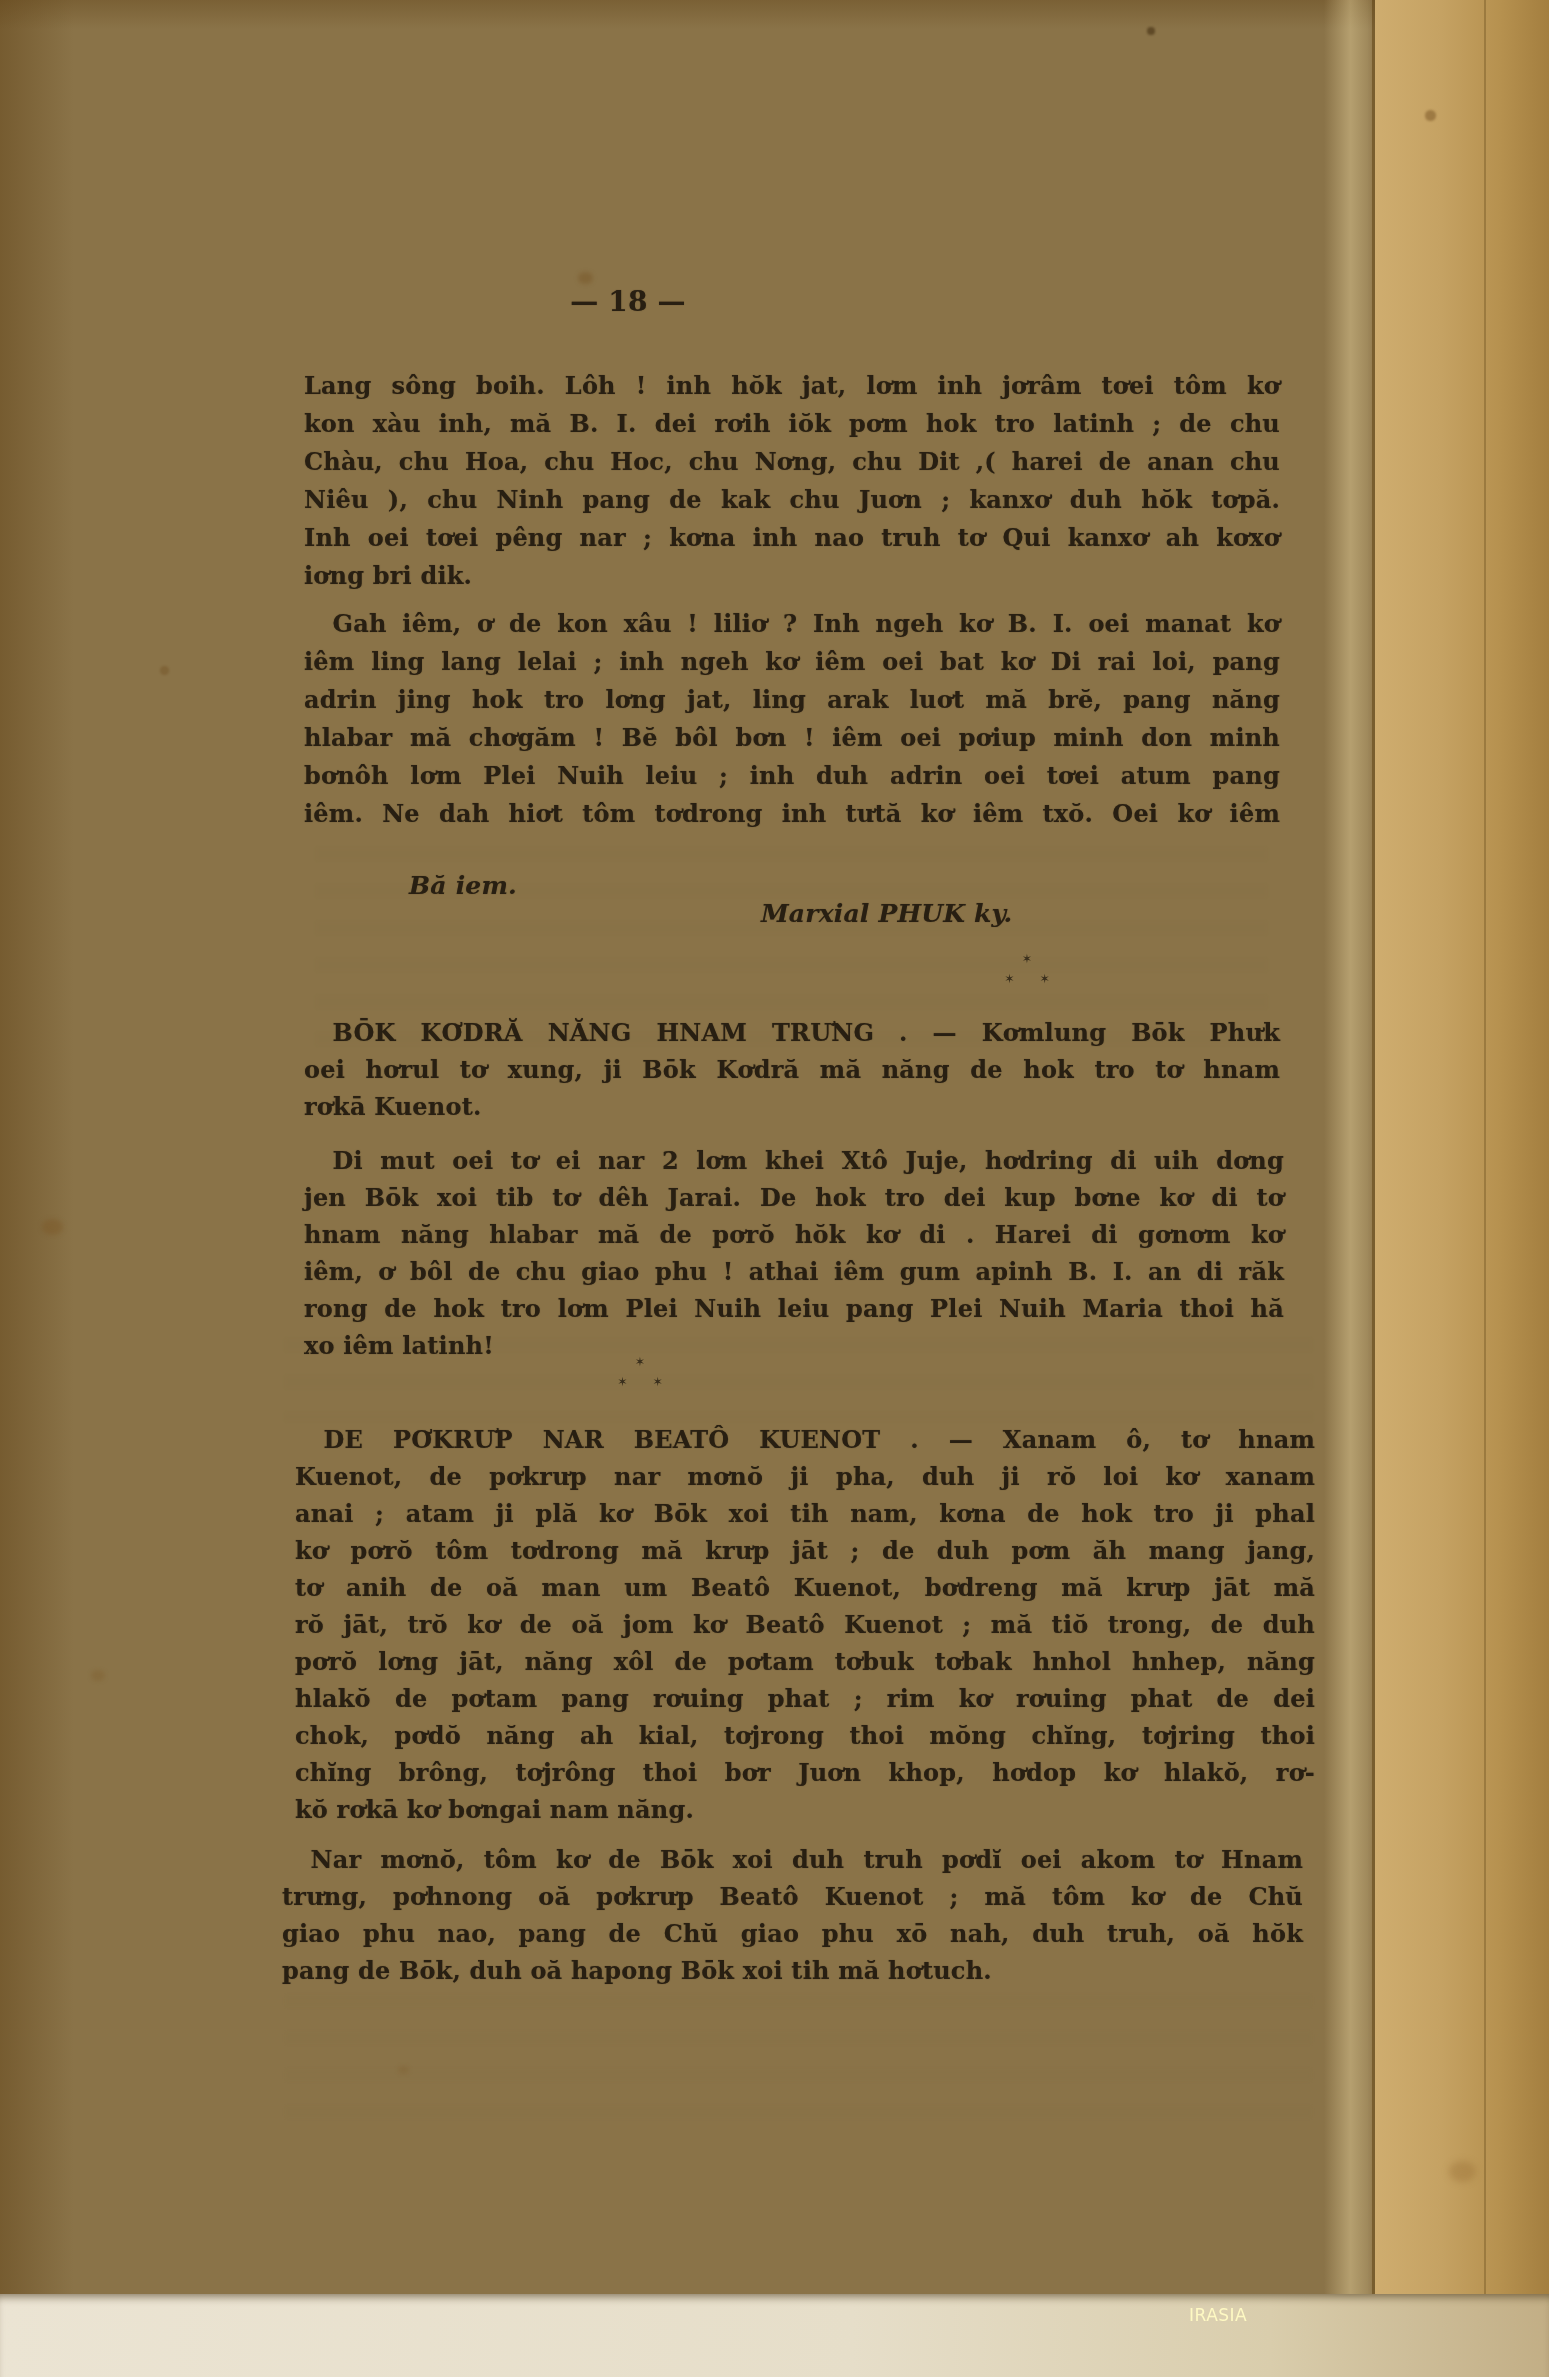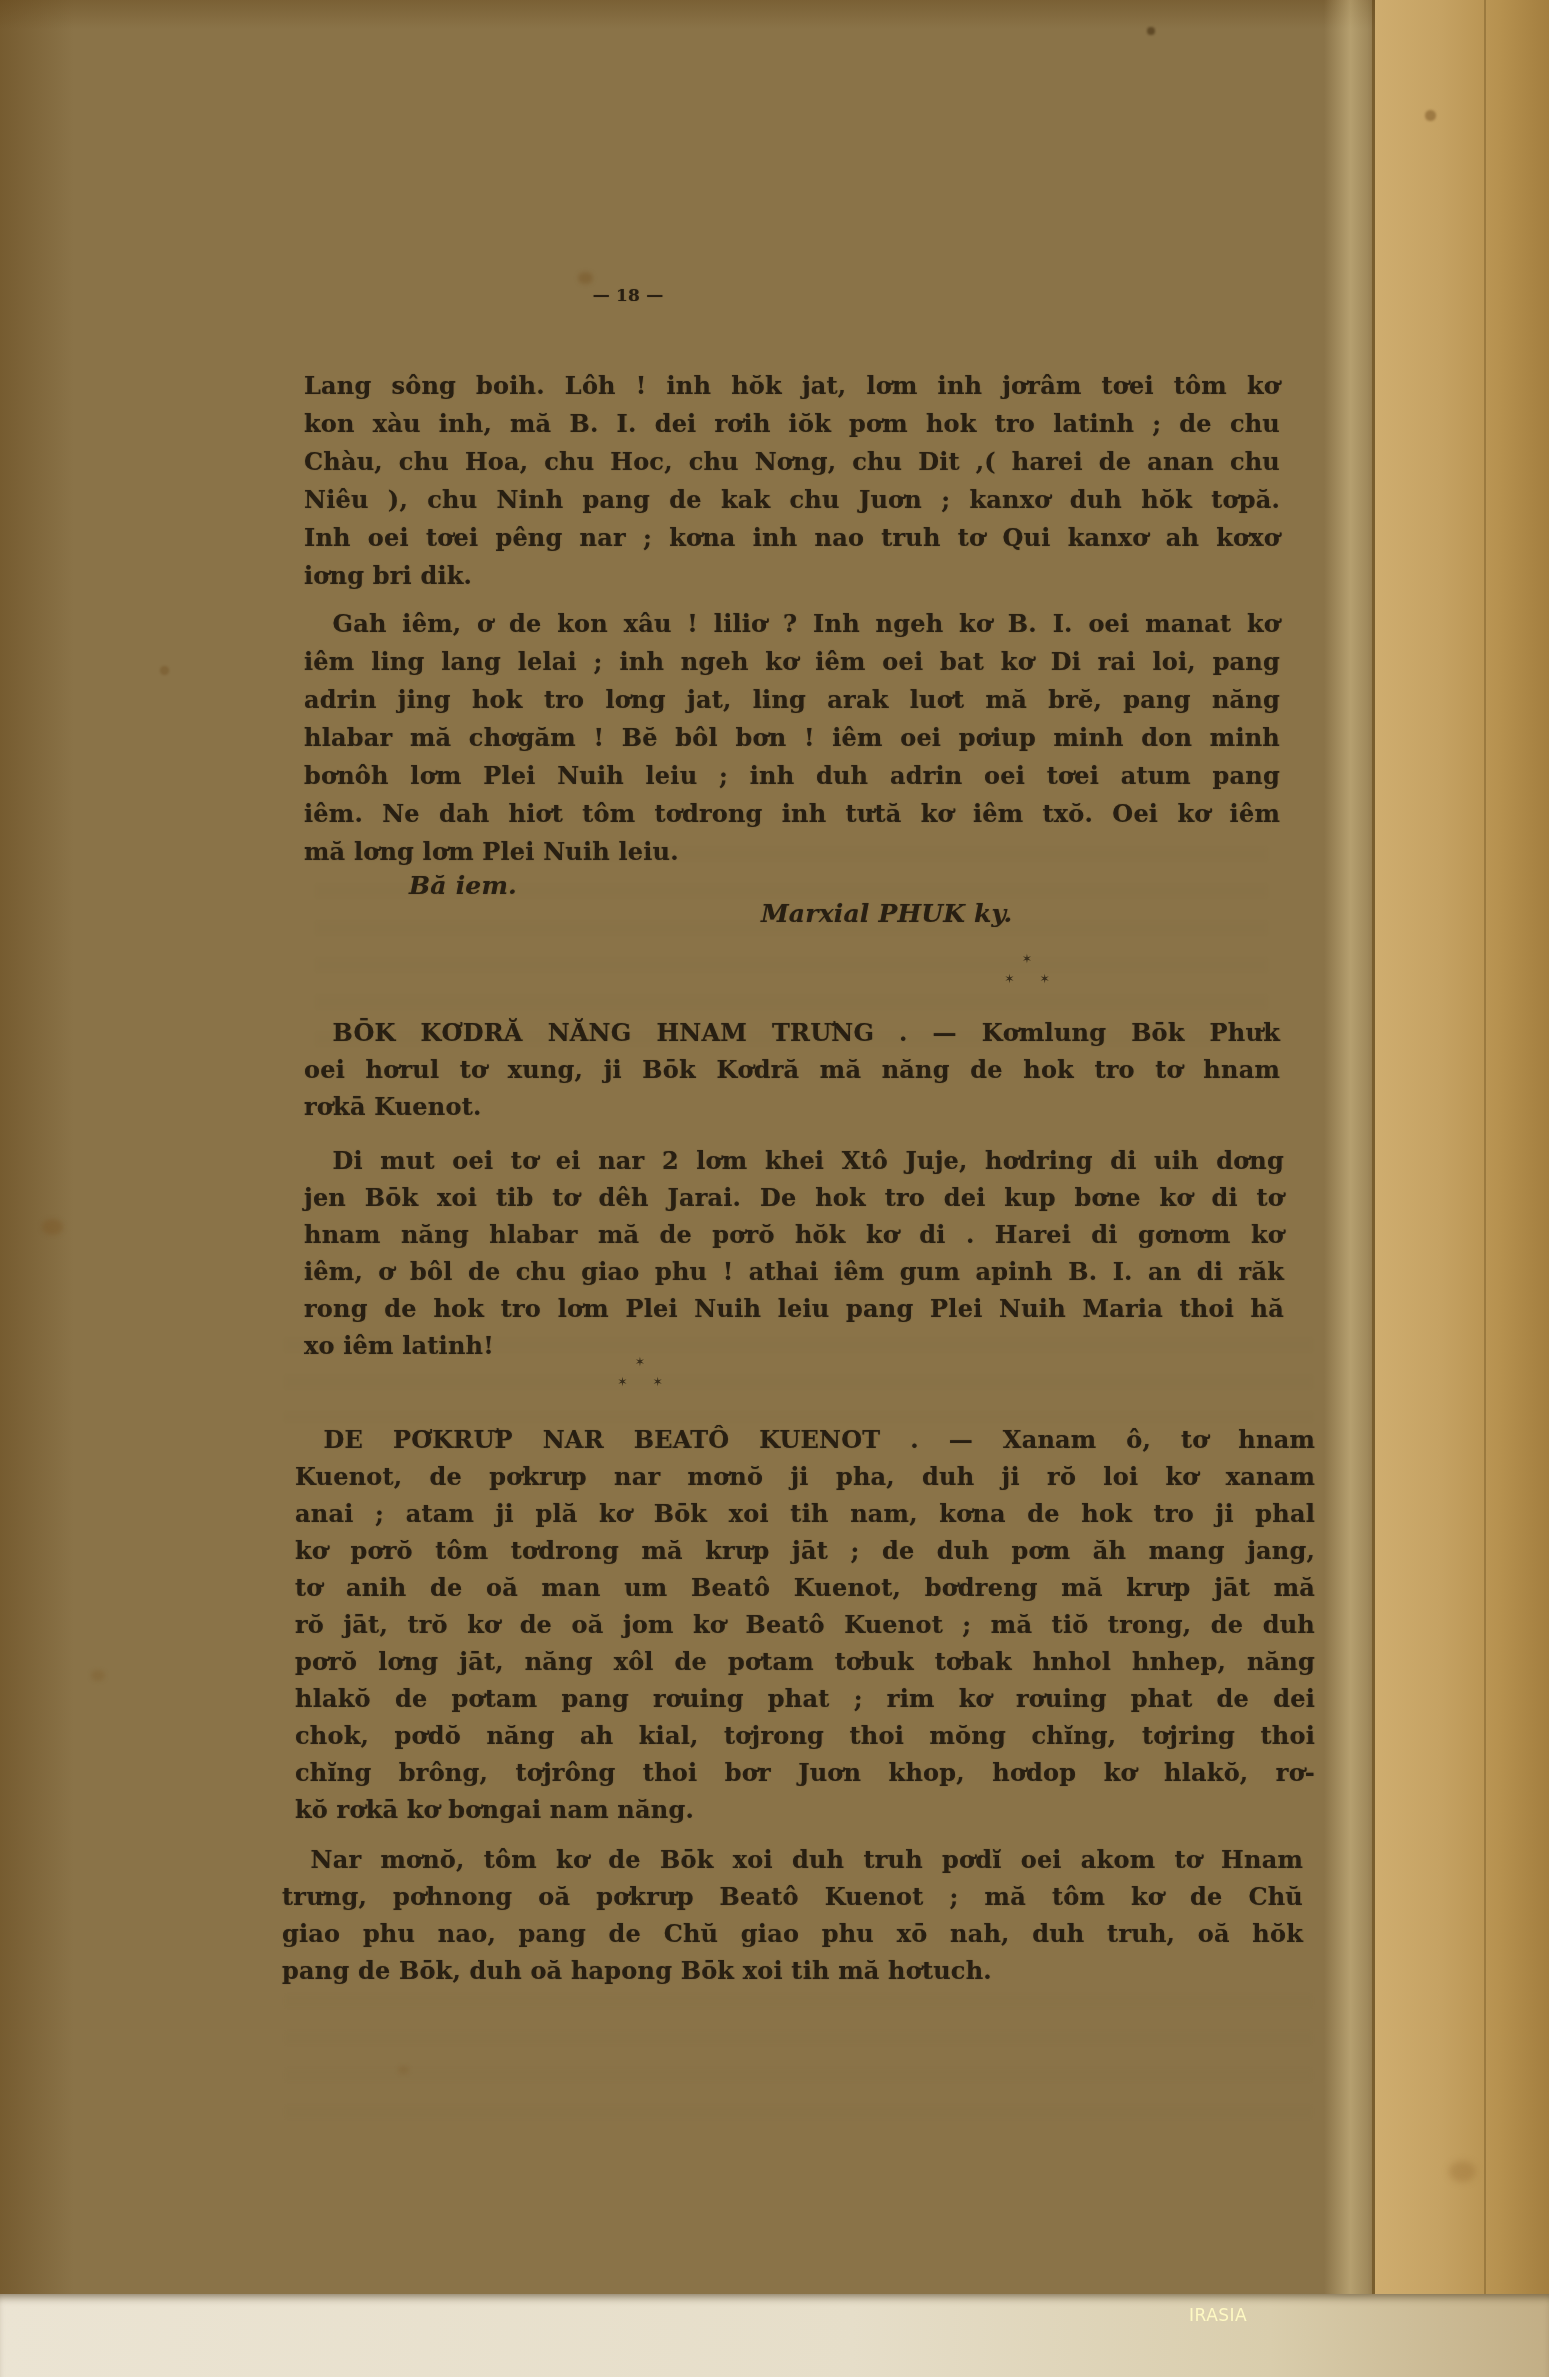--- a/index.html
+++ b/index.html
@@ -37,21 +37,21 @@
   .stain.s7{left:398px;top:2066px;width:10.5px;height:7.6px;background:rgba(118,80,28,.20);filter:blur(1.9px);}
   .stain.s8{left:1147px;top:27px;width:7.6px;height:7.6px;background:rgba(52,32,6,.5);filter:blur(1px);}
   .ghost{position:absolute;filter:blur(1.9px);opacity:.5;
     background:repeating-linear-gradient(180deg,rgba(108,102,58,.10) 0 12.4px,rgba(0,0,0,0) 12.4px 37px);}
   .ghost.g1{left:316px;top:848px;width:951px;height:215px;}
   .ghost.g2{left:285px;top:1339px;width:1027px;height:82px;}
   .ghost.g3{left:285px;top:1995px;width:1027px;height:143px;opacity:.38;}
   
   .print{position:absolute;font-weight:700;font-size:24px;letter-spacing:0.2px;
     text-shadow:0 0 1px rgba(40,30,16,.55);z-index:3;}
-  .pagenum{left:514px;top:285px;width:228px;text-align:center;font-size:17px;}
+  .pagenum{left:514px;top:285px;width:228px;text-align:center;font-size:28px;}
   .para{white-space:normal;}
   .line{text-align:justify;text-align-last:justify;}
   .line.last{text-align-last:left;}
   .line.indent{text-indent:28.5px;}
   .p1{left:304px;top:367px;width:976px;line-height:38px;}
   .p2{left:304px;top:605px;width:976px;line-height:38px;}
   .p3{left:304px;top:1014px;width:976px;line-height:37px;}
   .p4{left:304px;top:1142px;width:980px;line-height:37px;}
   .p5{left:295px;top:1421px;width:1020px;line-height:37px;}
   .p6{left:282px;top:1841px;width:1021px;line-height:37px;}
@@ -102,21 +102,20 @@
       <div class="line">Inh oei tơei pêng nar ; kơna inh nao truh tơ Qui kanxơ ah kơxơ</div>
       <div class="line last">iơng bri dik.</div>
     </div>
   <div class="print para p2">
       <div class="line indent">Gah iêm, ơ de kon xâu ! liliơ ? Inh ngeh kơ B. I. oei manat kơ</div>
       <div class="line">iêm ling lang lelai ; inh ngeh kơ iêm oei bat kơ Di rai loi, pang</div>
       <div class="line">adrin jing hok tro lơng jat, ling arak luơt mă brĕ, pang năng</div>
       <div class="line">hlabar mă chơgăm ! Bĕ bôl bơn ! iêm oei pơiup minh don minh</div>
       <div class="line">bơnôh lơm Plei Nuih leiu ; inh duh adrin oei tơei atum pang</div>
       <div class="line">iêm. Ne dah hiơt tôm tơdrong inh tưtă kơ iêm txŏ. Oei kơ iêm</div>
-      <div class="line last">mă lơng lơm Plei Nuih leiu.</div>
     </div>
 
   <div class="print sig sig1">Bă iem.</div>
   <div class="print sig sig2">Marxial PHUK ky.</div>
 
   <div class="stars stars1">
     <div class="srow"><span>✶</span></div>
     <div class="srow wide"><span>✶</span><span>✶</span></div>
   </div>
 

